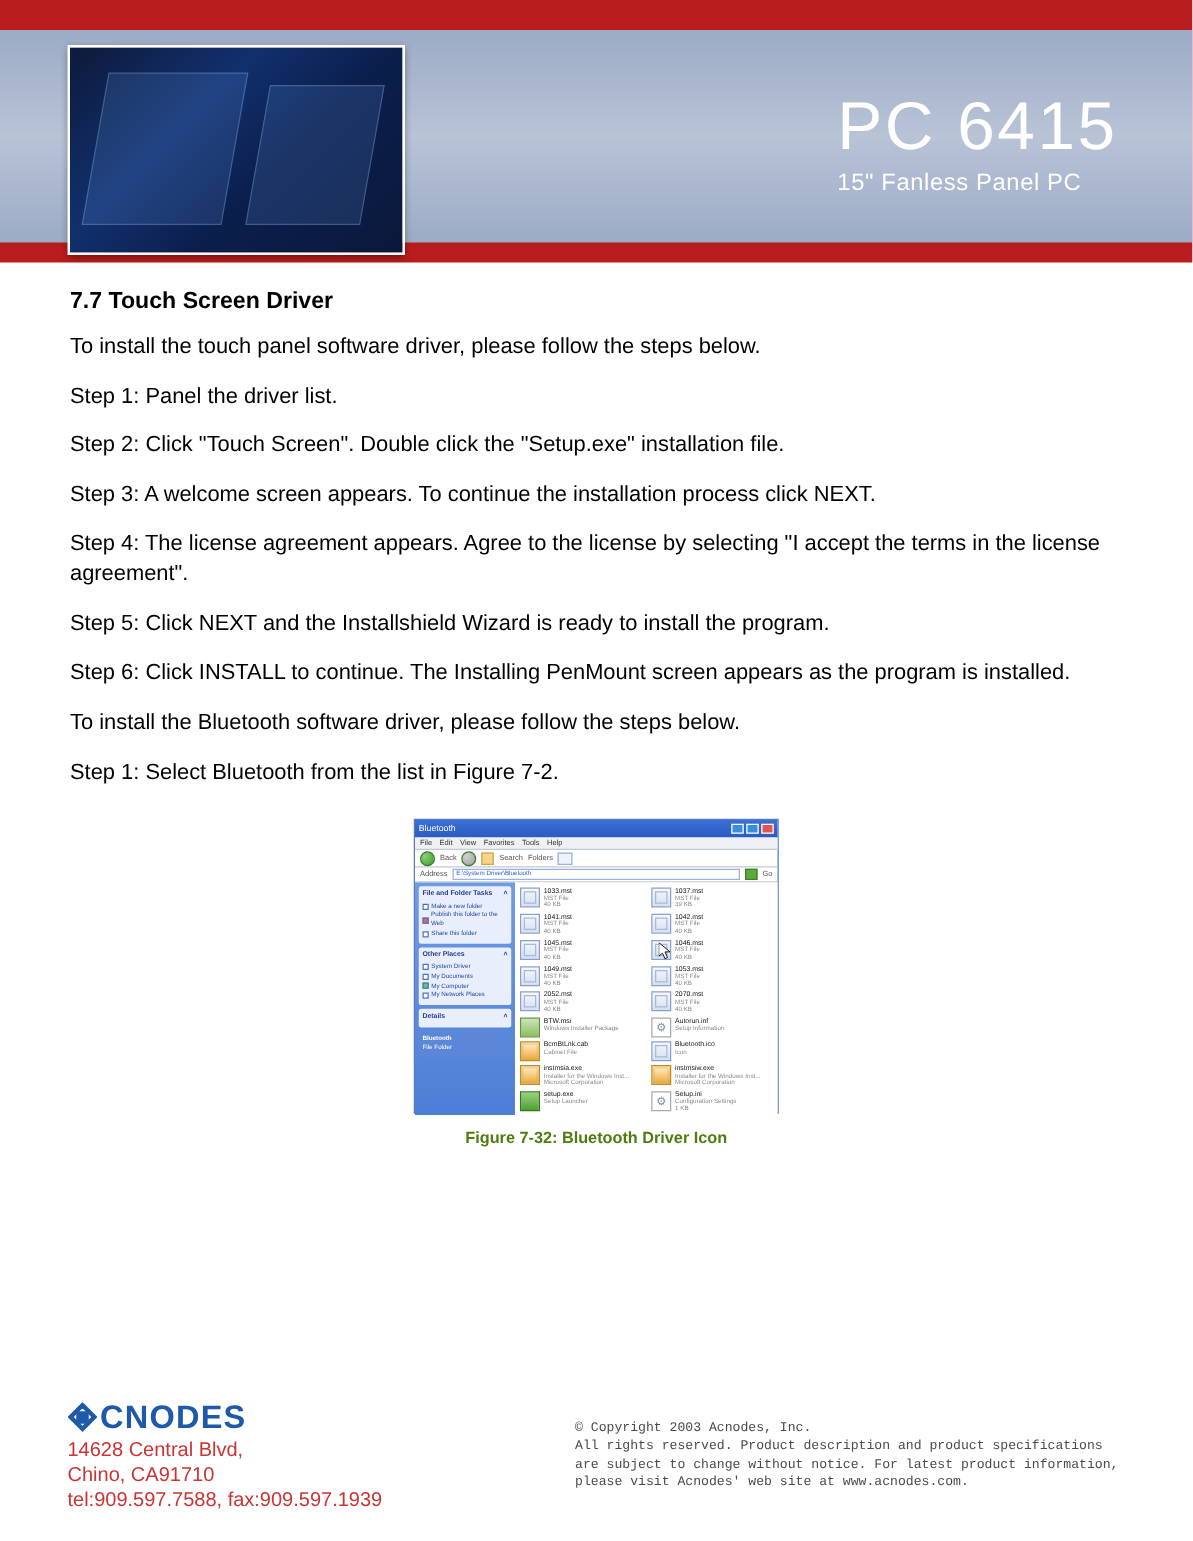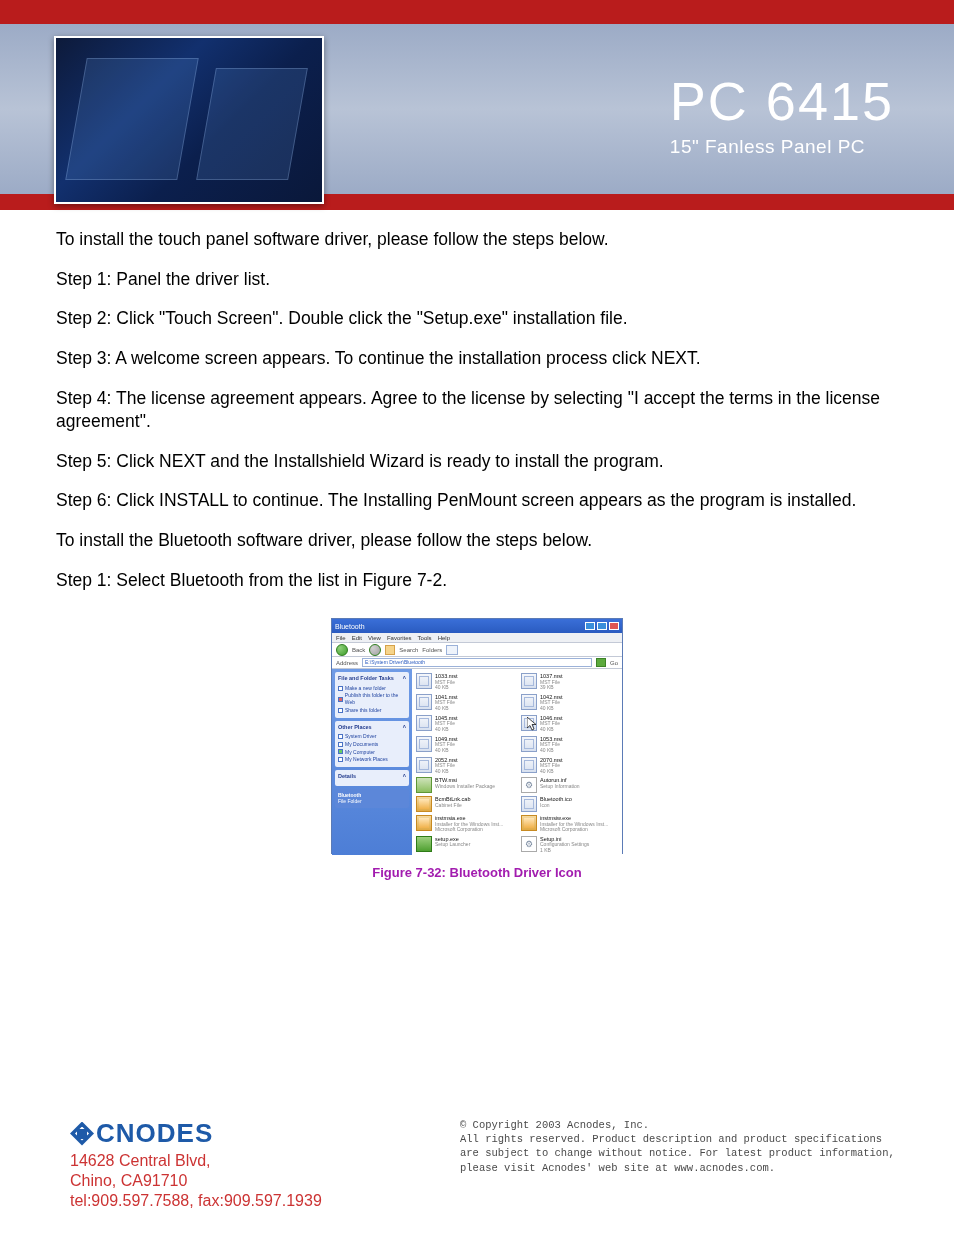--- a/index.html
+++ b/index.html
@@ -135,35 +135,34 @@
   .file .txt{ font-size:5.5px; line-height:1.15; }
   .file .txt .nm{ color:#111; }
   .file .txt .ln{ color:#888; font-size:5px;}
   .cursor{ position:absolute; left:195px; top:98px; width:10px; height:14px; }
   .cursor svg{ display:block; }
 
   .figure-cap {
     display:block;
     margin-top: 10px;
     font-weight: bold;
-    color:#a21caf;
+    color:#4d7c0f;
     font-size:13px;
   }
 
   
   .footer {
     position: absolute;
     bottom: 22px;
     left: 54px; right: 54px;
     display: flex;
     justify-content: space-between;
-    align-items: flex-start;
+    align-items: center;
     font-size: 10.5px;
     color: #5e5e5e;
-    margin-left: 16px;
   }
   .logo-col .logo {
     display:flex; align-items:center; gap:2px;
     margin-bottom:2px;
   }
   .logo-mark {
     width: 24px; height: 24px;
     background: #1e5aa8;
     clip-path: polygon(50% 0, 100% 50%, 50% 100%, 0 50%);
     position:relative;
@@ -190,20 +189,21 @@
   <div class="hdr-band"></div>
   <div class="hdr-photo"></div>
   <div class="hdr-title">
     <div class="main">PC 6415</div>
     <div class="sub">15" Fanless Panel PC</div>
   </div>
 </div>
 
 <div class="content">
 
+  <div class="section-h">7.7 Touch Screen Driver</div>
   <p class="para">To install the touch panel software driver, please follow the steps below.</p>
   <p class="para">Step 1:   Panel the driver list.</p>
   <p class="para">Step 2:   Click "Touch Screen".   Double click the "Setup.exe" installation file.</p>
   <p class="para">Step 3:   A welcome screen appears. To continue the installation process click NEXT.</p>
   <p class="para">Step 4:   The license agreement appears. Agree to the license by selecting "I accept the terms in the license agreement".</p>
   <p class="para">Step 5:   Click NEXT and the Installshield Wizard is ready to install the program.</p>
   <p class="para">Step 6:   Click INSTALL to continue. The Installing PenMount screen appears as the program is installed.</p>
 
   <p class="para">To install the Bluetooth software driver, please follow the steps below.</p>
   <p class="para">Step 1:   Select Bluetooth from the list in Figure 7-2.</p>

